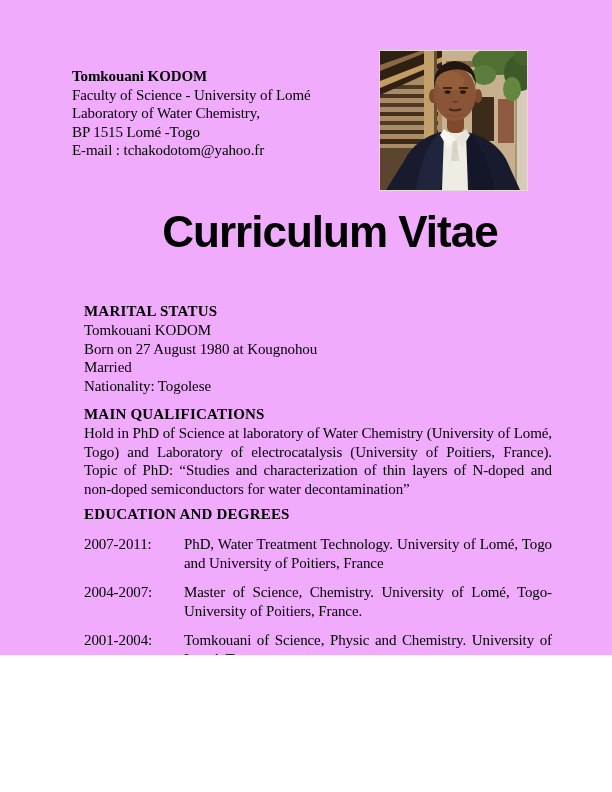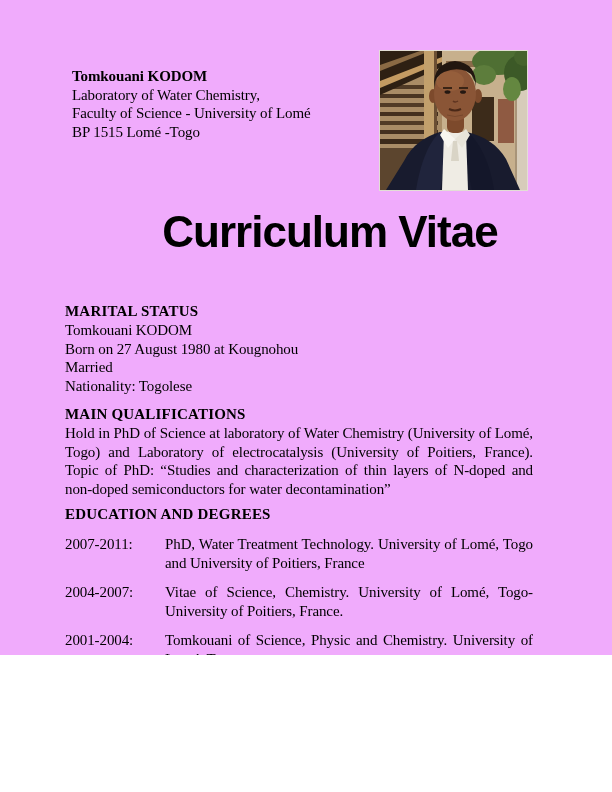--- a/index.html
+++ b/index.html
@@ -46,21 +46,21 @@
     font-weight: bold;
     font-size: 44px;
     line-height: 50px;
     letter-spacing: -1px;
     padding-left: 24px;
   }
 
   
   .body {
     position: absolute;
-    left: 65px;
+    left: 84px;
     top: 302px;
     width: 468px;
     line-height: 18.5px;
     letter-spacing: -0.1px;
   }
   .section-heading {
     font-size: 15px;
     font-weight: bold;
     margin: 0;
     line-height: 19px;
@@ -100,23 +100,24 @@
     font-weight: bold;
   }
 </style>
 </head>
 <body>
 
 <div class="page">
 
   <div class="contact">
     <div class="contact-name">Tomkouani KODOM</div>
+    <div class="plain-line">Faculty of Science - University of Lomé</div>
     <div class="plain-line">Laboratory of Water Chemistry,</div>
-    <div class="plain-line">Faculty of Science - University of Lomé</div>
     <div class="plain-line">BP 1515 Lomé -Togo</div>
+    <div class="plain-line">E-mail : tchakodotom@yahoo.fr</div>
   </div>
 
   <svg class="photo" viewBox="0 0 147 139" role="img" aria-label="Portrait photo of a man in a dark suit and white shirt standing in front of a building with wooden louvers and green foliage">
 
     <rect x="0" y="0" width="147" height="139" fill="#c7b08d"></rect>
 
     <rect x="0" y="0" width="62" height="139" fill="#a98c66"></rect>
     <rect x="0" y="34" width="58" height="4" fill="#513b26"></rect>
     <rect x="0" y="43" width="58" height="4" fill="#4a3522"></rect>
     <rect x="0" y="52" width="58" height="4" fill="#513b26"></rect>
@@ -188,21 +189,21 @@
     <p class="qual-paragraph">Hold in PhD of Science at laboratory of Water Chemistry (University of Lomé, Togo) and Laboratory of electrocatalysis (University of Poitiers, France). Topic of PhD: “Studies and characterization of thin layers of N-doped and non-doped semiconductors for water decontamination”</p>
 
     <h2 class="section-heading edu">EDUCATION AND DEGREES</h2>
 
     <div class="edu-row">
       <div class="edu-period">2007-2011:</div>
       <div class="edu-desc">PhD, Water Treatment Technology. University of Lomé, Togo and University of Poitiers, France</div>
     </div>
     <div class="edu-row">
       <div class="edu-period">2004-2007:</div>
-      <div class="edu-desc">Vitae of Science, Chemistry. University of Lomé, Togo- University of Poitiers, France.</div>
+      <div class="edu-desc">Master of Science, Chemistry. University of Lomé, Togo- University of Poitiers, France.</div>
     </div>
     <div class="edu-row">
       <div class="edu-period">2001-2004:</div>
       <div class="edu-desc">Tomkouani of Science, Physic and Chemistry. University of Lomé, Togo.</div>
     </div>
 
   </div>
 
   <div class="footer">1</div>
 

